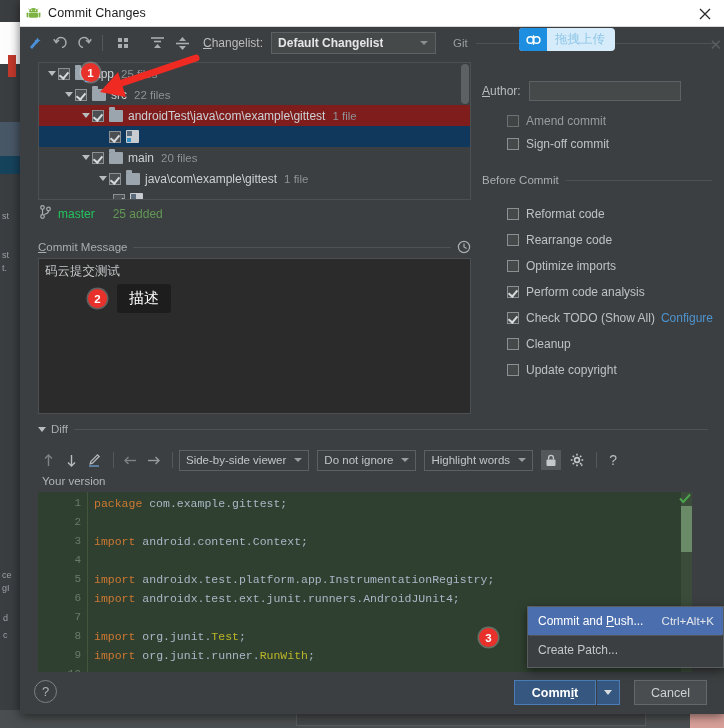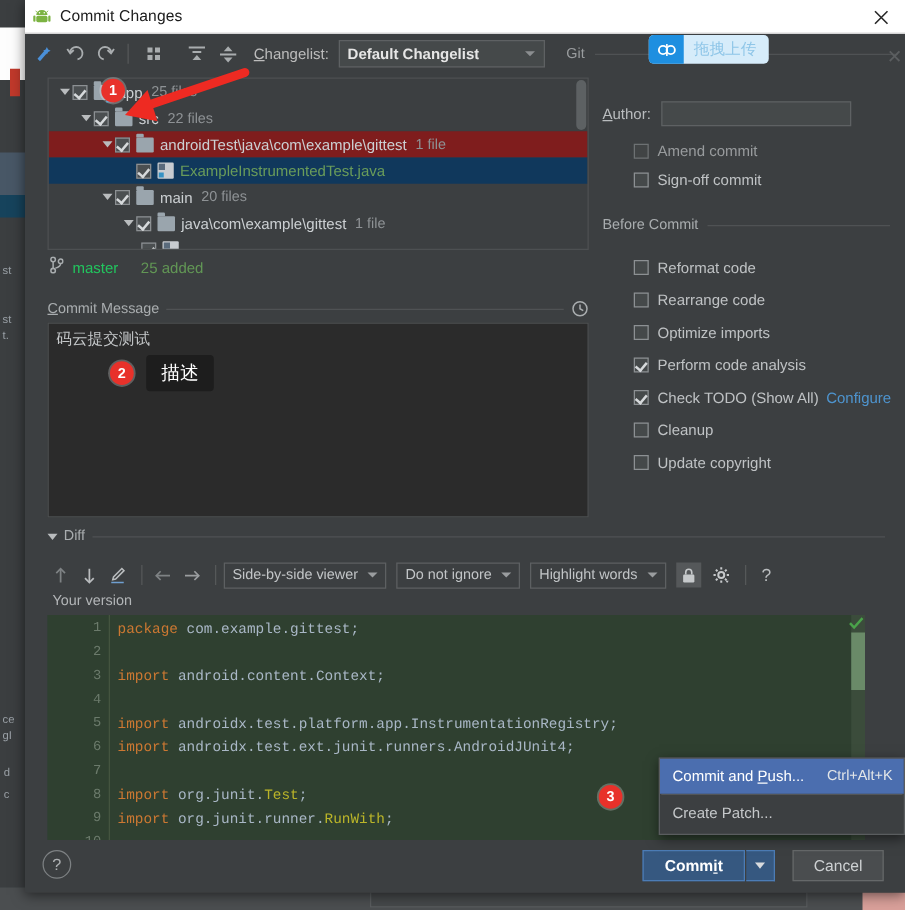--- a/index.html
+++ b/index.html
@@ -561,21 +561,20 @@
           </span>
           <span class="cbox checked"></span>
           <span class="folder-ico"></span>
           <span class="tname">androidTest\java\com\example\gittest</span>
           <span class="tmeta">1 file</span>
         </div>
         <div class="tree-row sel-blue" style="padding-left: 57px;">
           <span class="twisty"></span>
           <span class="cbox checked"></span>
           <span class="java-ico"></span>
-          <span class="tname green">ExampleInstrumentedTest.java</span>
         </div>
         <div class="tree-row" style="padding-left: 40px;">
           <span class="twisty">
             <span class="tri"></span>
           </span>
           <span class="cbox checked"></span>
           <span class="folder-ico"></span>
           <span class="tname">main</span>
           <span class="tmeta">20 files</span>
         </div>

